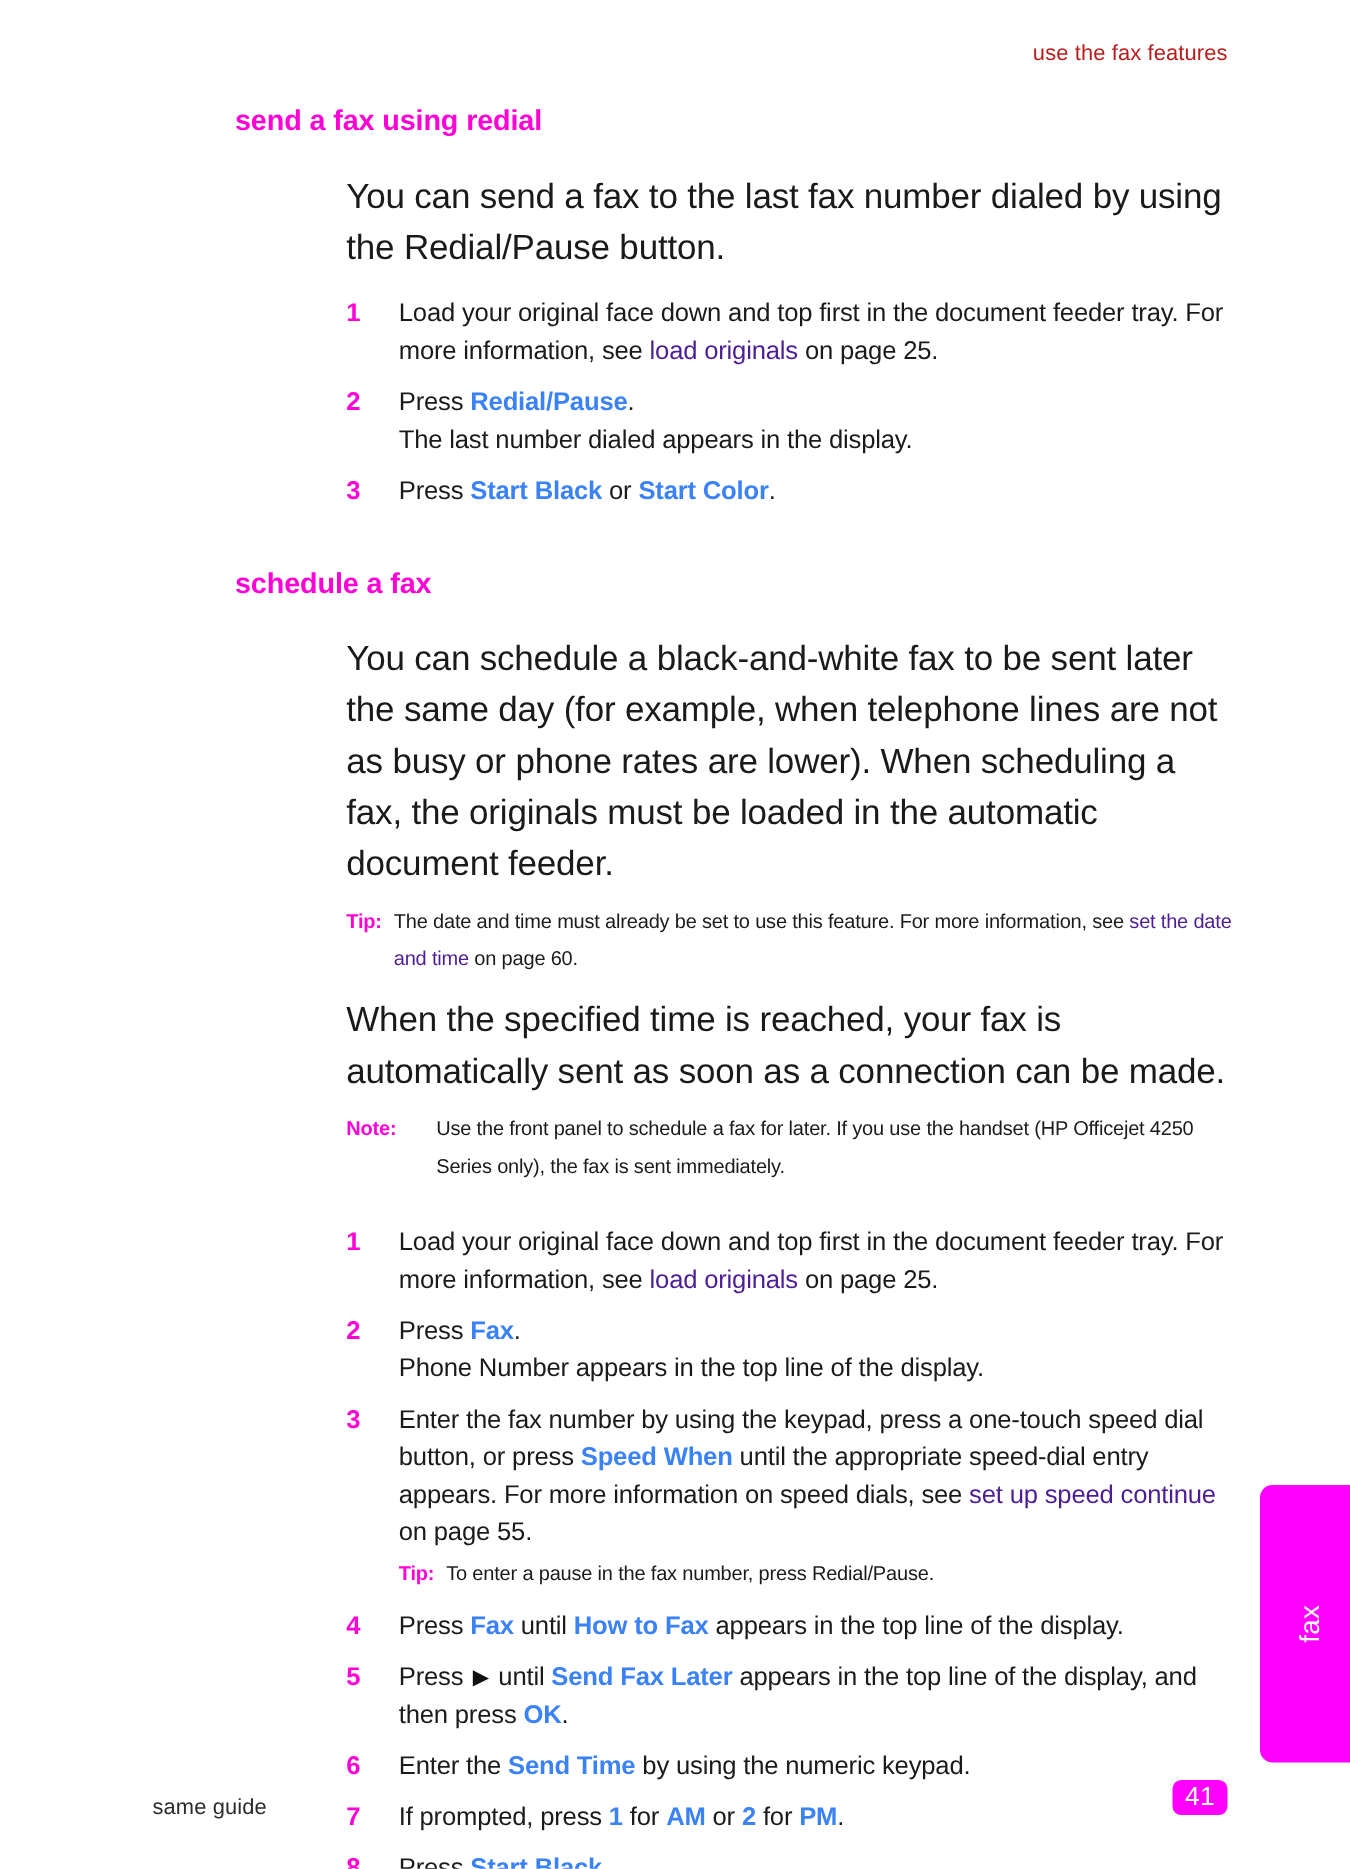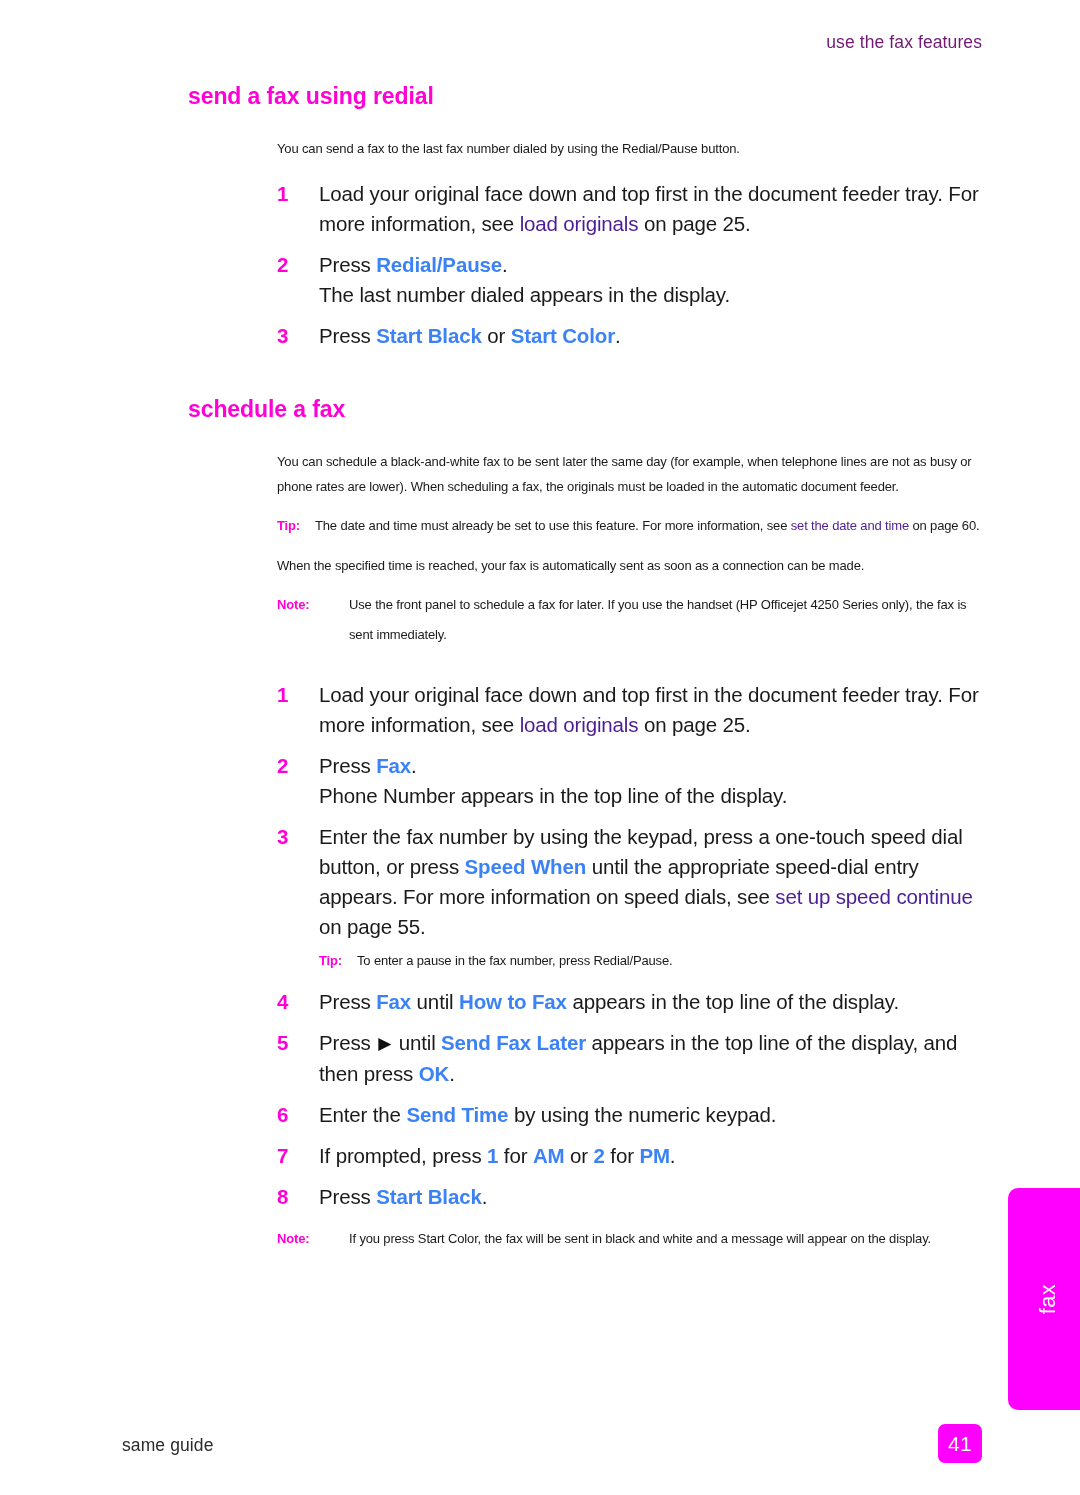--- a/index.html
+++ b/index.html
@@ -24,21 +24,21 @@
 
   
   .running-head {
     position: absolute;
     top: 32px;
     left: 0;
     width: 982px;
     text-align: right;
     font-size: 17.5px;
     letter-spacing: .1px;
-    color: #701a75;
+    color: #b91c1c;
   }
 
   
   .content {
     position: absolute;
     top: 68px;
     left: 0;
     width: 1080px;
   }
 
@@ -52,22 +52,22 @@
   }
   .heading-row { padding-left: 188px; margin-top: 15px; }
 
   .block {
     padding-left: 277px;
     padding-right: 90px;
   }
 
   p.para {
     margin: 0;
-    font-size: 13px;
-    line-height: 25px;
+    font-size: 28px;
+    line-height: 41px;
     letter-spacing: -.15px;
     color: #1a1a1a;
     text-indent: 0;
   }
 
   
   .steps {
     margin: 0;
     padding: 0;
     list-style: none;
@@ -91,21 +91,21 @@
     font-size: 20.5px;
     line-height: 30px;
   }
   .step-sub {
     display: block;
   }
 
   
   .callout {
     position: relative;
-    font-size: 13px;
+    font-size: 16px;
     line-height: 30px;
     letter-spacing: -.15px;
     padding-left: 38px;
   }
   .callout .lead {
     position: absolute;
     left: 0;
     top: 0;
     font-weight: bold;
     color: #ff00d6;
@@ -161,21 +161,21 @@
     top: 1435px;
     font-size: 17.5px;
     color: #2b2b2b;
     letter-spacing: .1px;
   }
   .page-number-box {
     position: absolute;
     left: 938px;
     top: 1424px;
     width: 44px;
-    height: 39px;
+    height: 28px;
     background: #ff00ff;
     border-radius: 7px;
     text-align: right;
   }
   .page-number {
     position: absolute;
     inset: 0;
     display: flex;
     align-items: center;
     justify-content: center;

